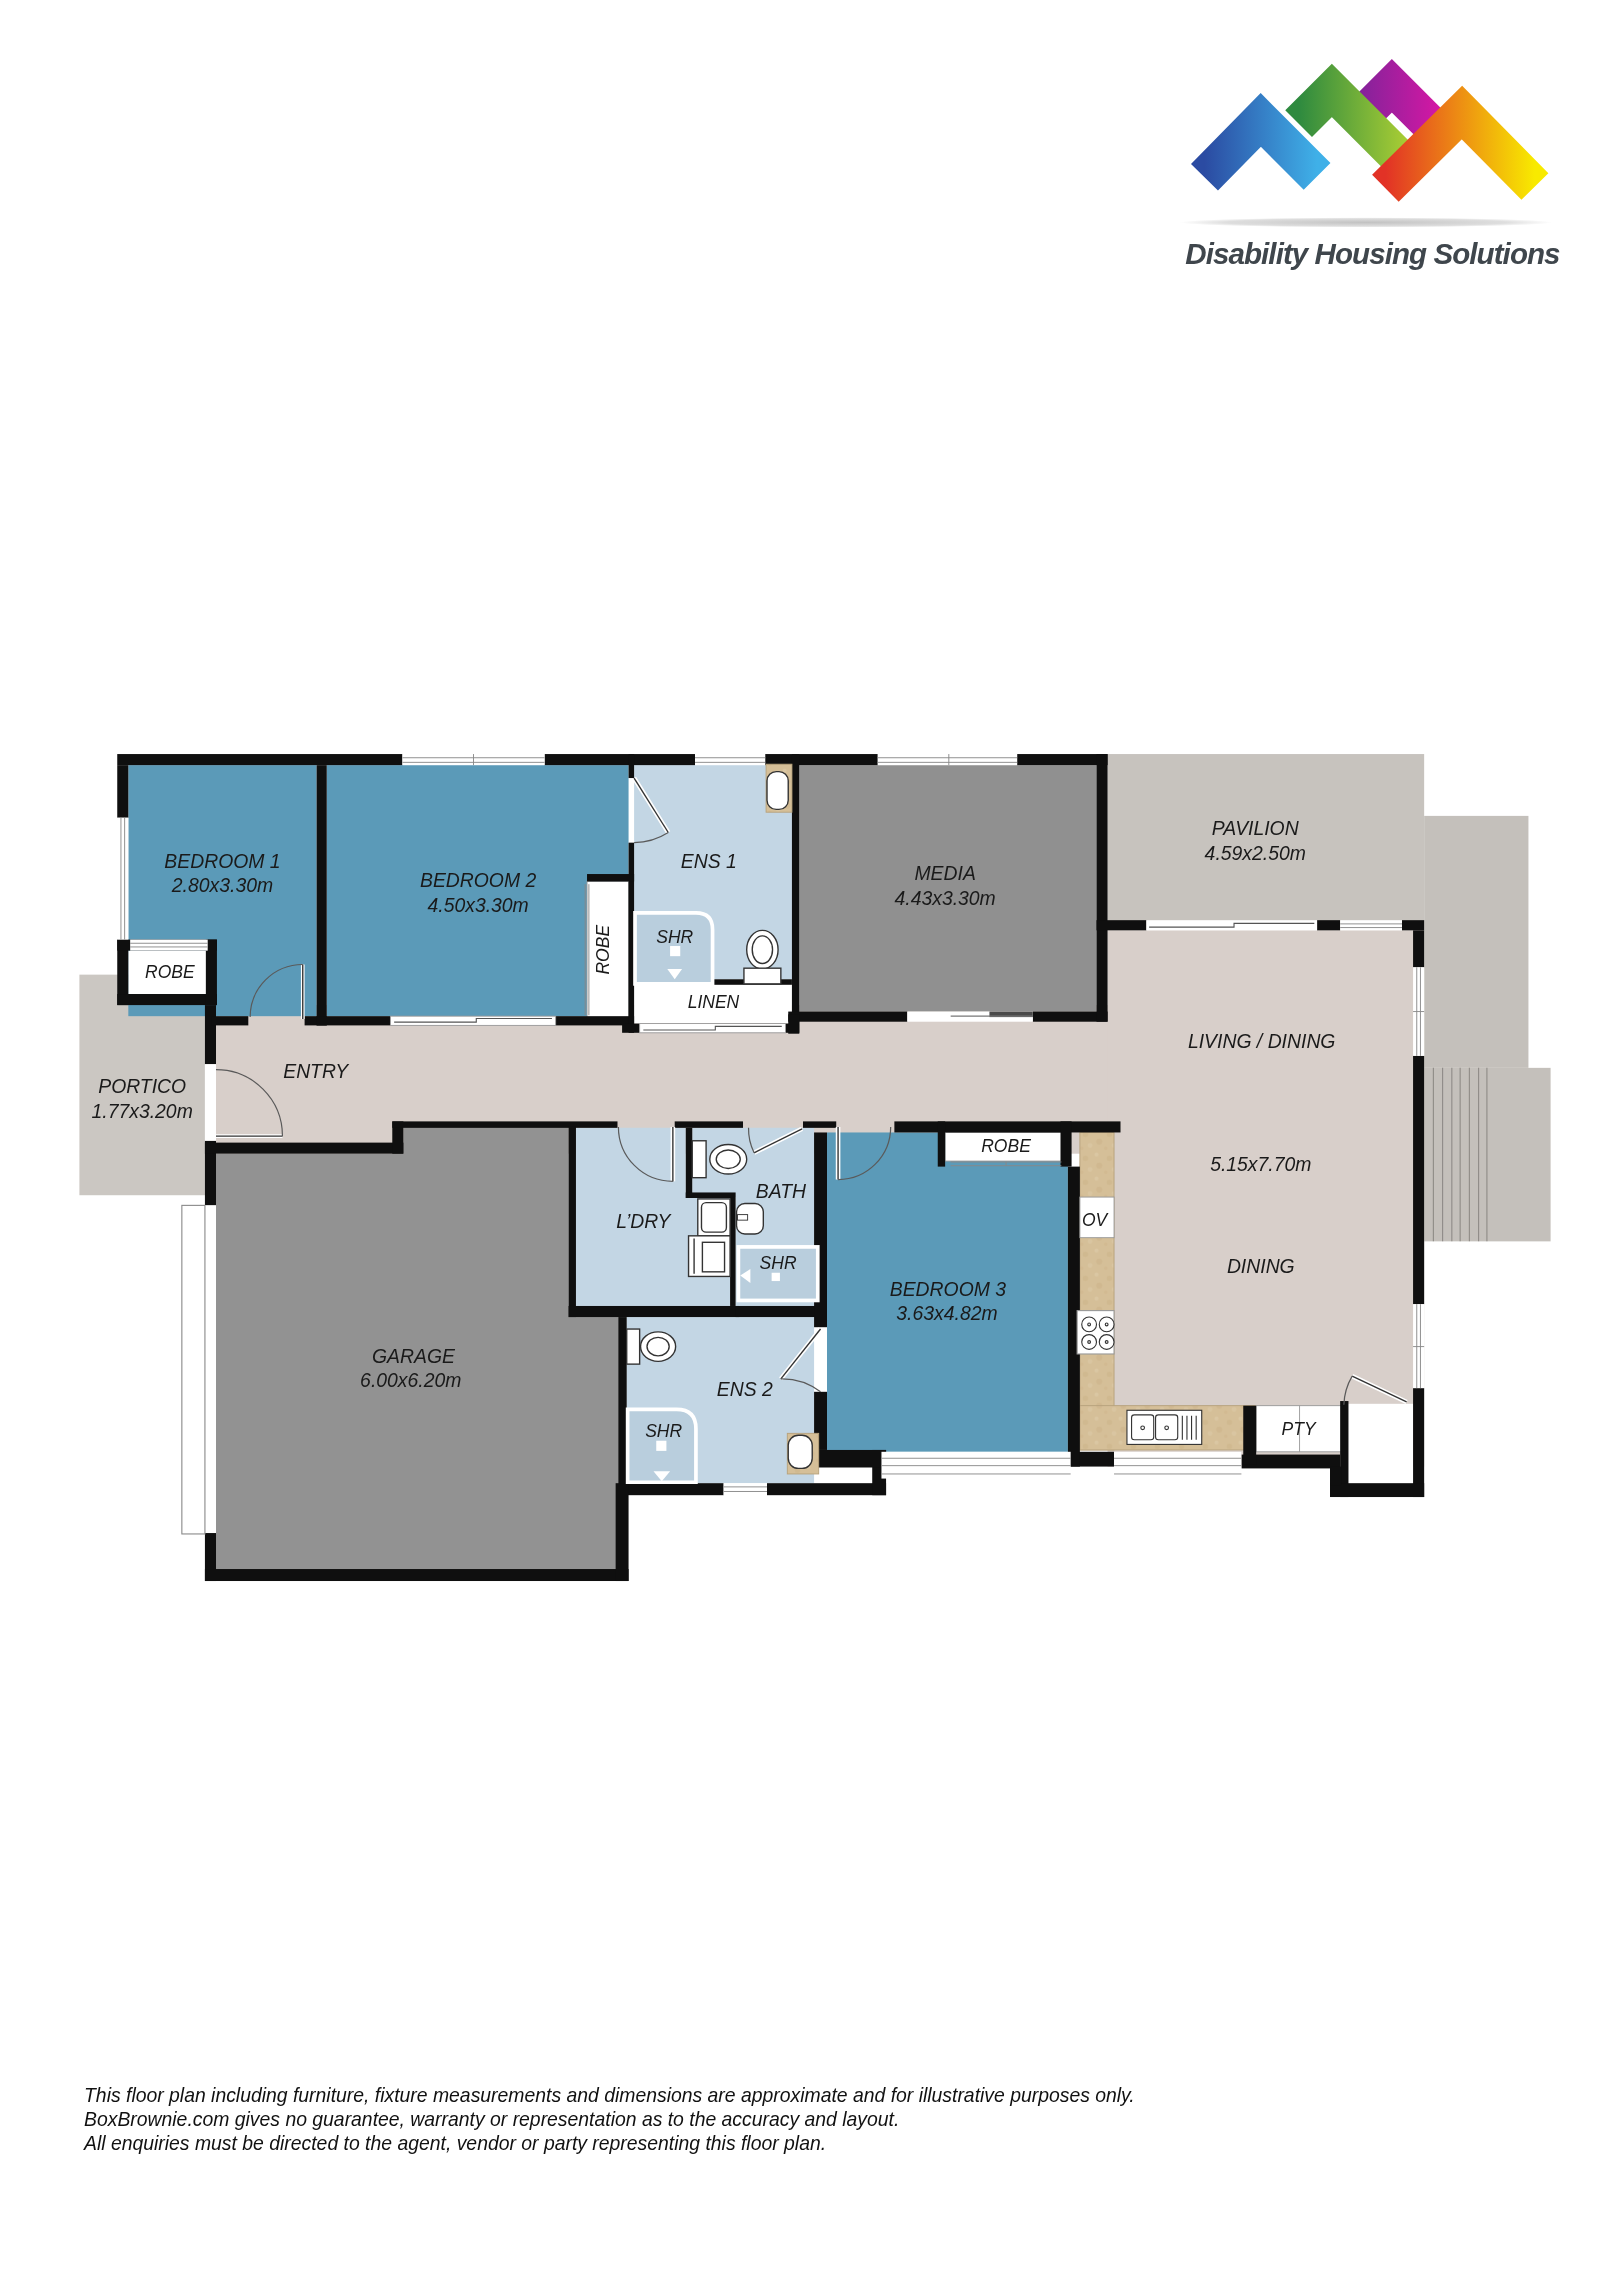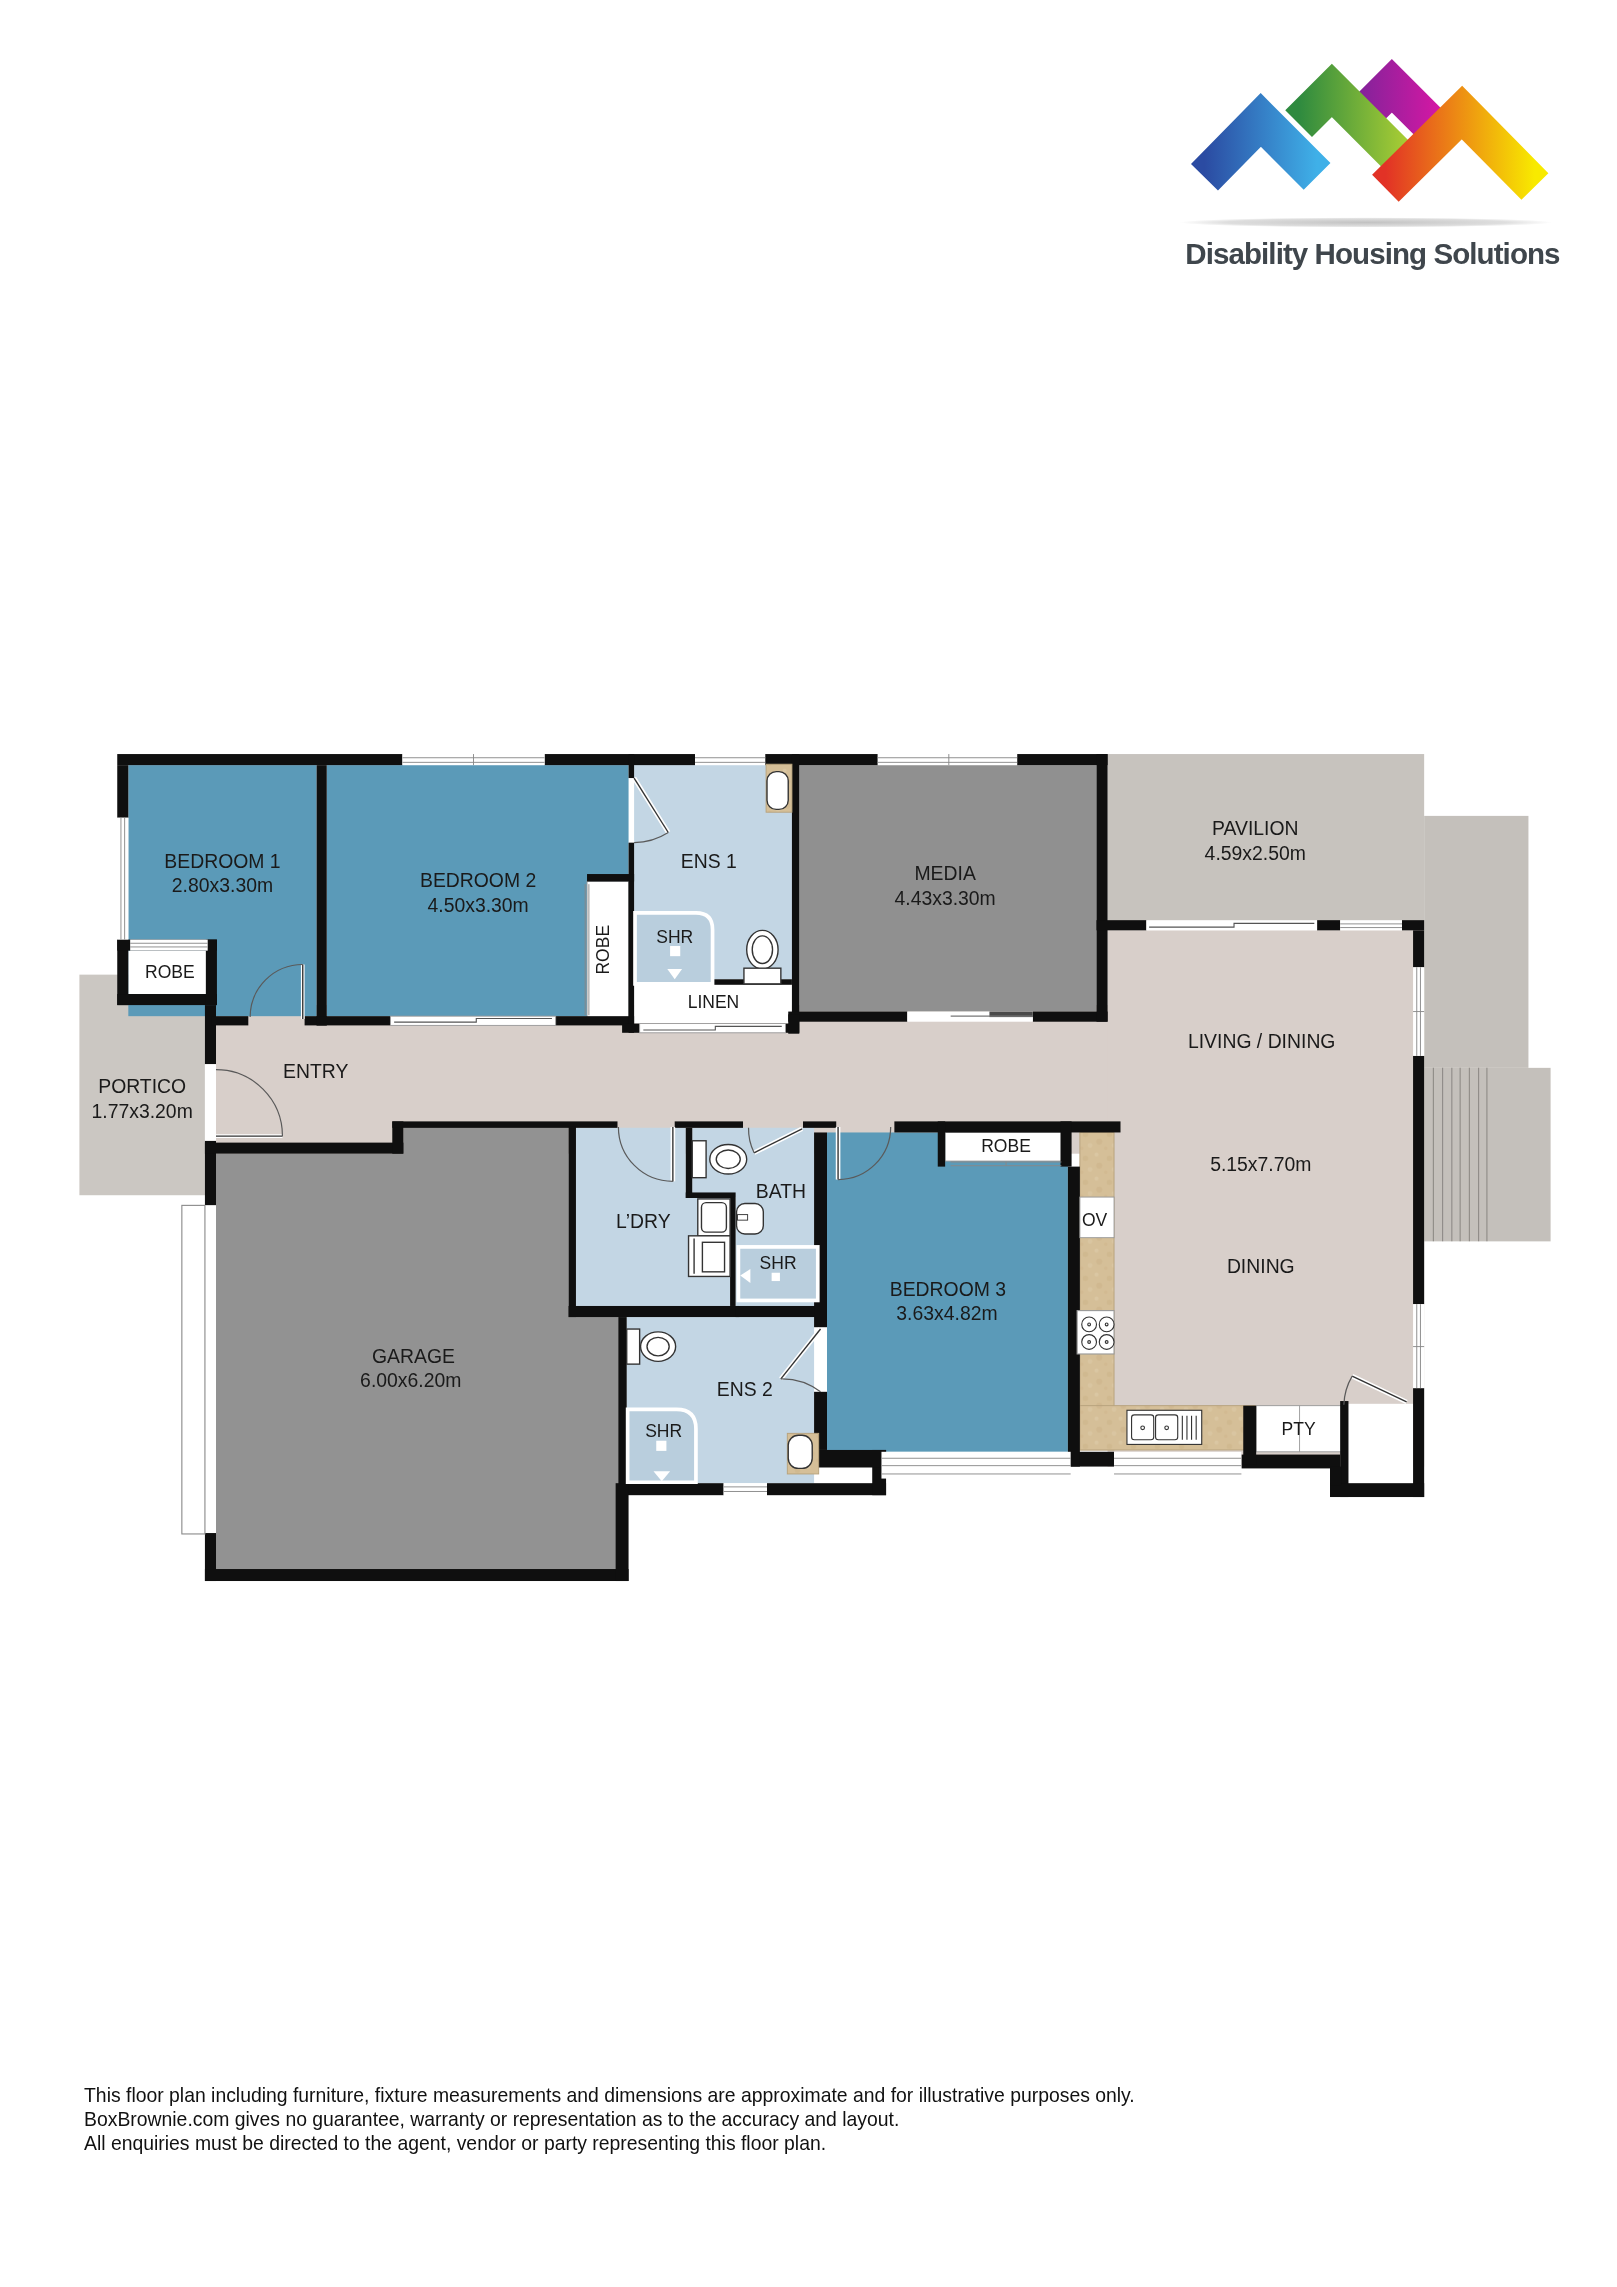--- a/index.html
+++ b/index.html
@@ -1,16 +1,16 @@
 <!DOCTYPE html>
 <html style="font-size:14.8px"><head>
 <meta charset="utf-8">
 <style>
   html,body{margin:0;padding:0;background:#ffffff;}
-  #page{width:1618px;height:2288px;position:relative;background:#ffffff;font-family:"Liberation Sans",sans-serif;}
+  #page{width:1618px;height:2288px;position:relative;background:#ffffff;font-family:"Liberation Sans",sans-serif;font-style:italic;}
   svg{display:block;}
   text{font-family:"Liberation Sans",sans-serif;}
 </style>
 </head>
 <body>
 <div id="page">
 <svg width="1618" height="2288" viewBox="0 0 1753 2479">
 <defs>
   <linearGradient id="gBlue" x1="0" y1="0" x2="1" y2="0">
     <stop offset="0" stop-color="#2b4ba2"></stop>

